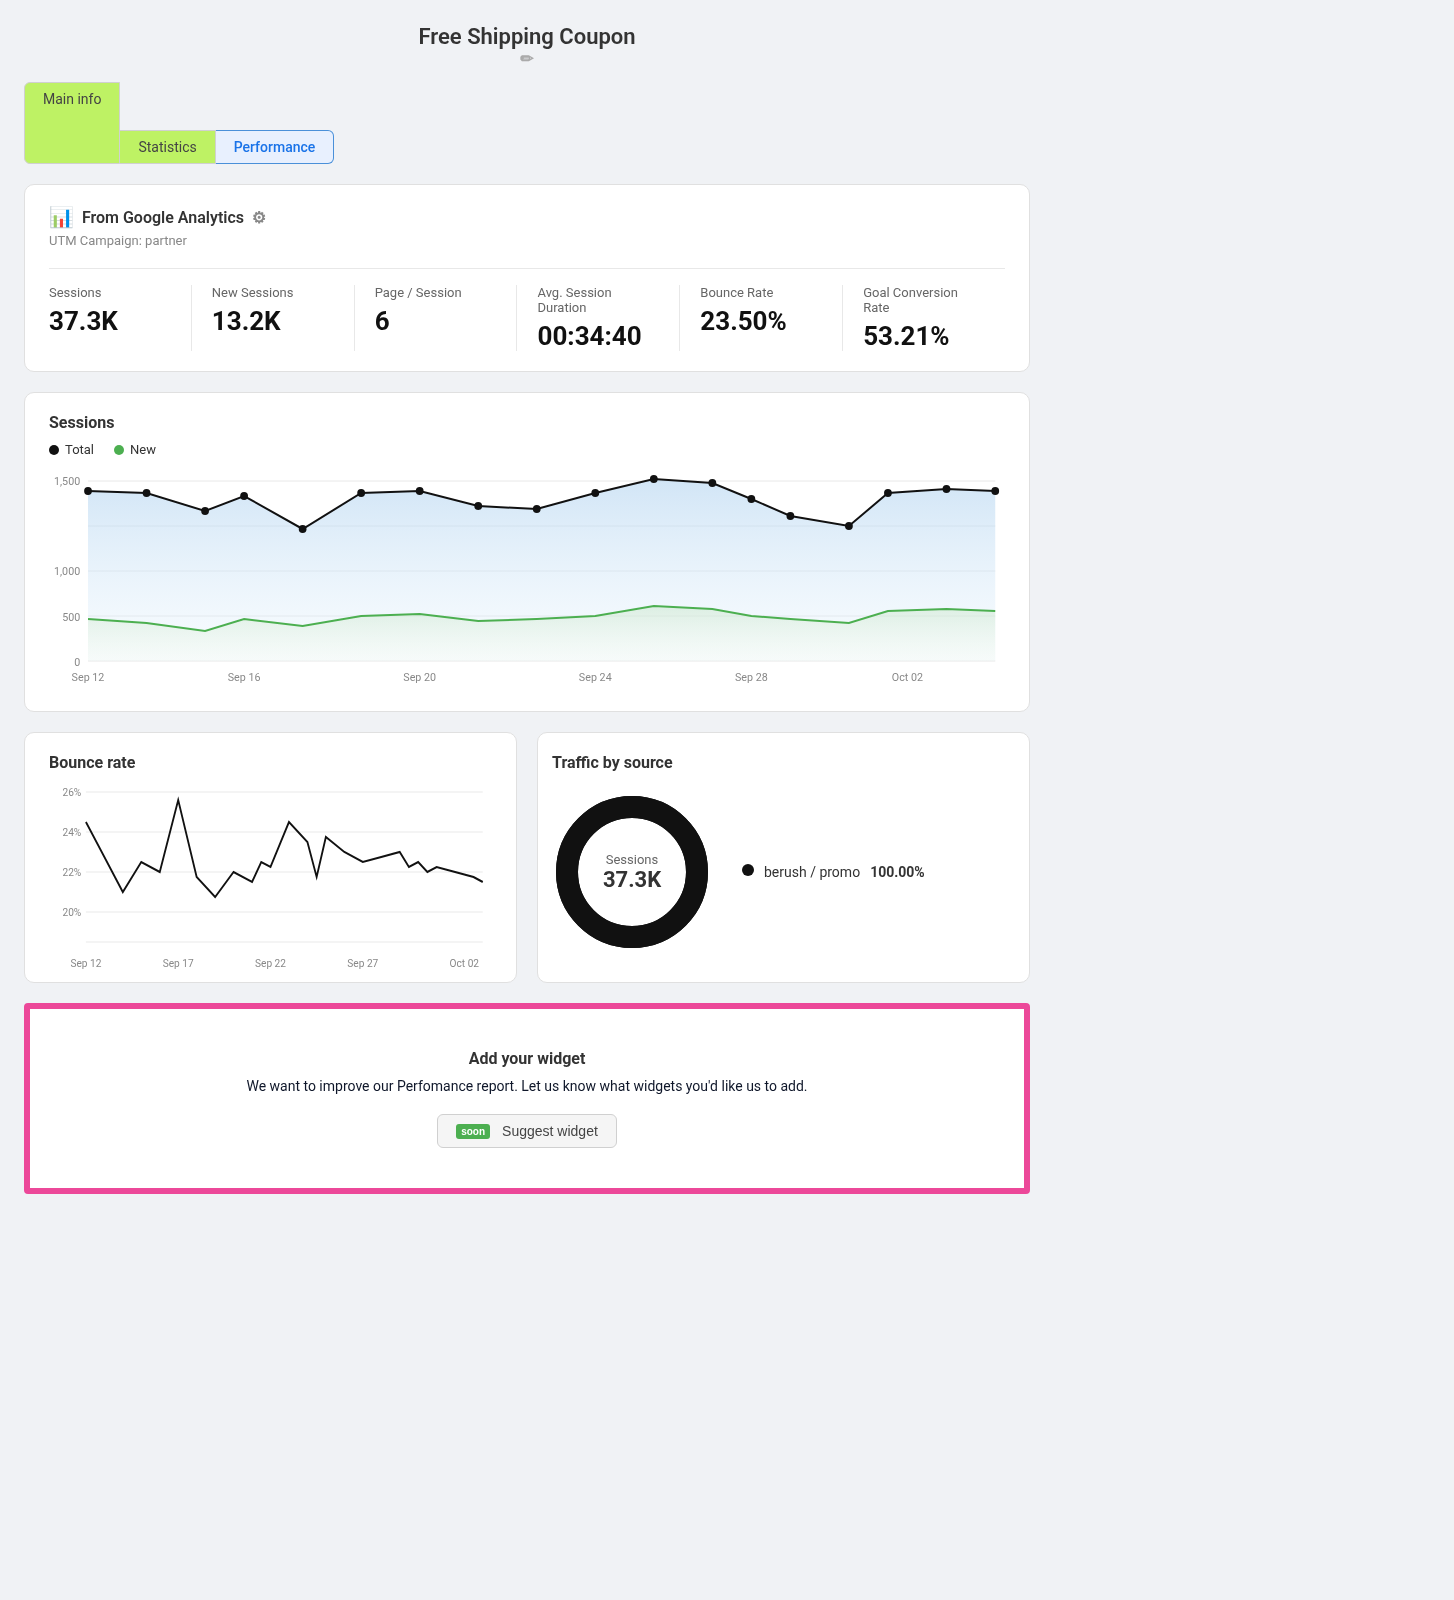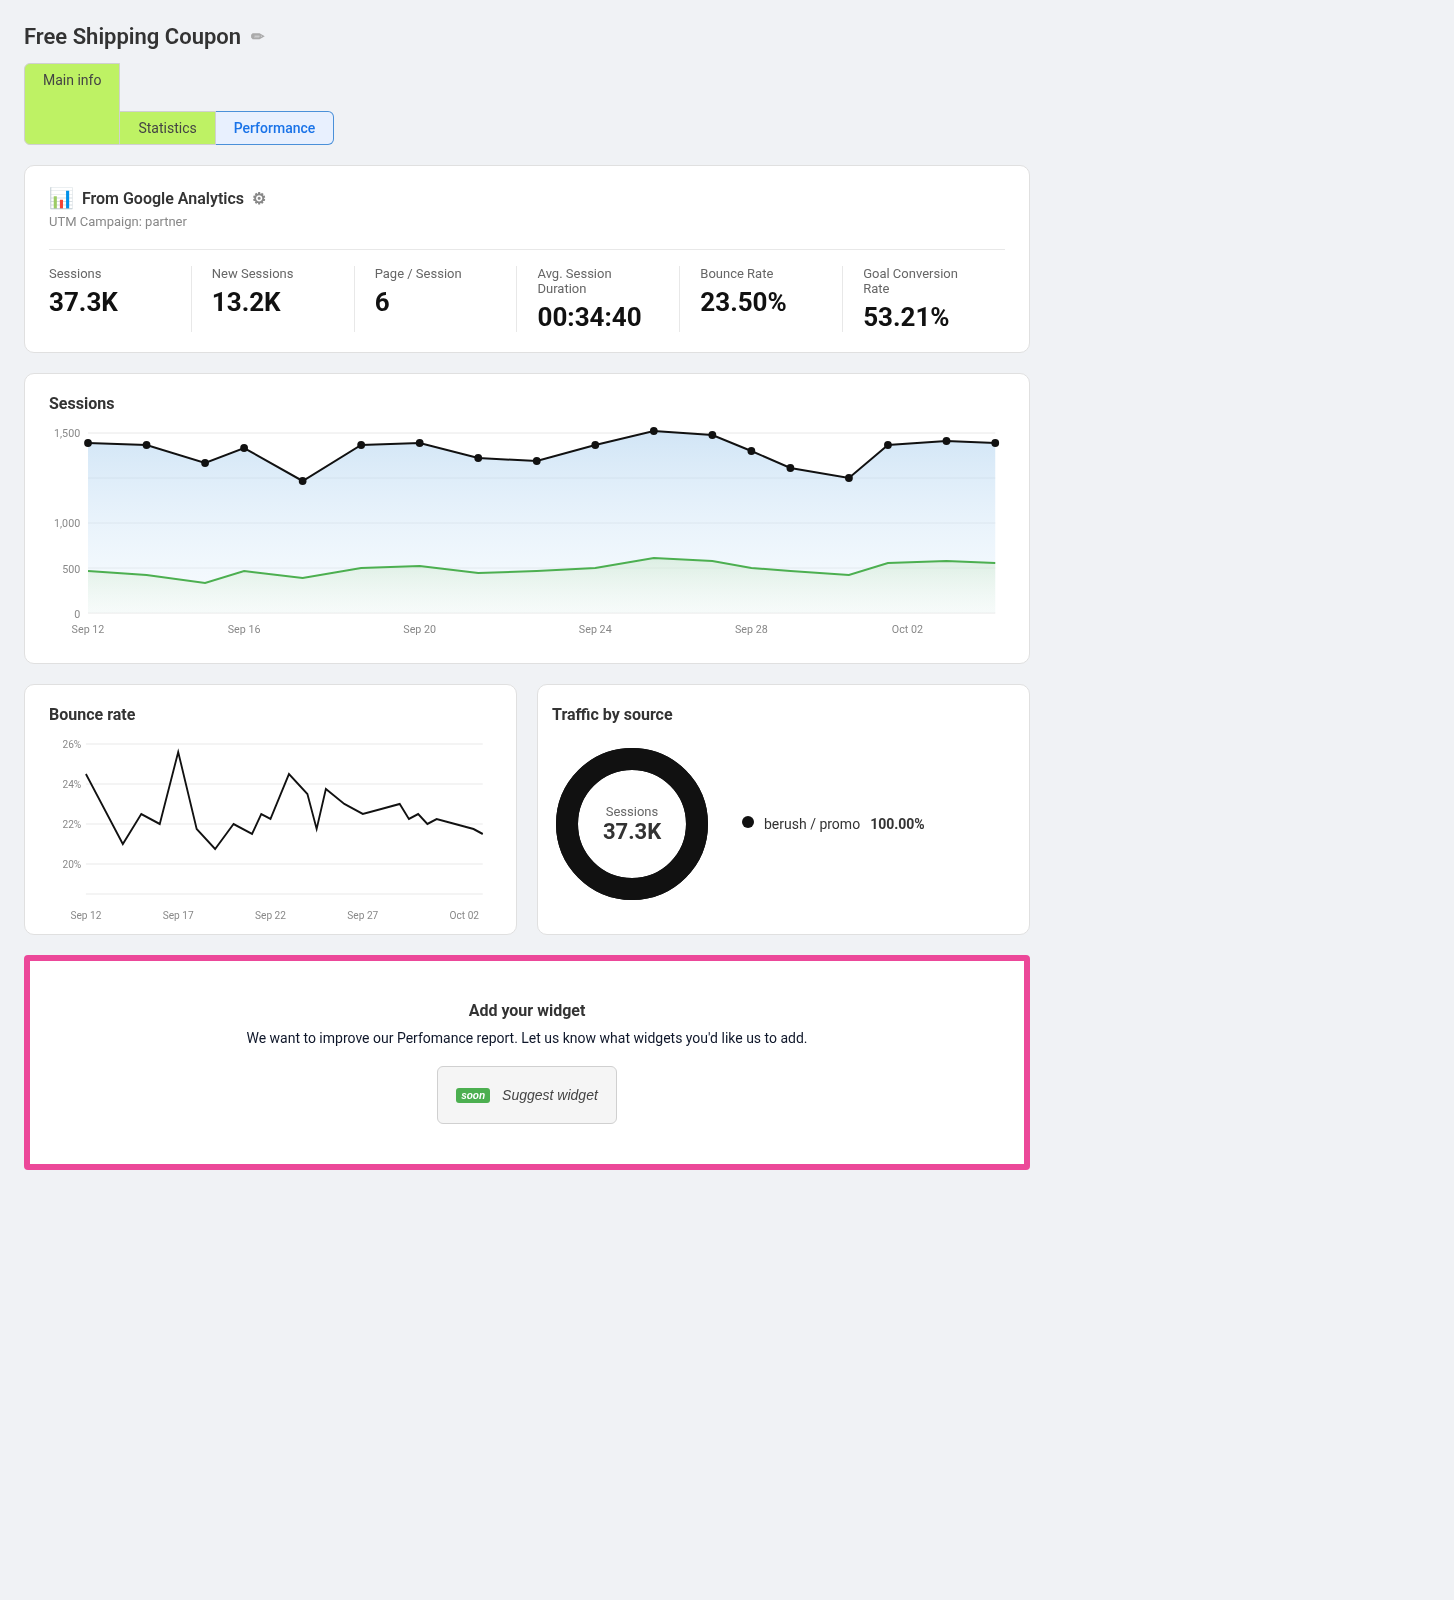--- a/index.html
+++ b/index.html
@@ -8,22 +8,22 @@
       font-family: -apple-system, BlinkMacSystemFont, 'Segoe UI', Roboto, sans-serif;
       color: #333;
       padding: 24px;
       width: 1054px;
     }
     .page-title {
       font-size: 22px;
       font-weight: 600;
       display: flex;
       align-items: center;
-      gap: 10px;
       margin-bottom: 14px;
+      flex-direction: column;
     }
     .edit-icon {
       color: #aaa;
       cursor: pointer;
       font-size: 16px;
     }
     .tabs {
       display: flex;
       gap: 0;
       margin-bottom: 20px;
@@ -208,28 +208,27 @@
     }
     .add-widget-desc {
       font-size: 14px;
       color: #0f172a;
       margin-bottom: 20px;
     }
     .suggest-btn {
       display: inline-flex;
       align-items: center;
       gap: 12px;
-      padding: 20px 18px;
+      padding: 8px 18px;
       border: 1px solid #d0d0d0;
       border-radius: 6px;
       background: #f5f5f5;
       font-size: 14px;
       color: #444;
       cursor: pointer;
-      font-style: italic;
     }
     .soon-badge {
       background: #4caf50;
       color: #fff;
       font-size: 10px;
       font-weight: 700;
       padding: 2px 5px;
       border-radius: 3px;
     }
     .y-axis-label {
@@ -282,20 +281,30 @@
     </div>
     <div class="metric-item">
       <div class="metric-label">Goal Conversion Rate</div>
       <div class="metric-value">53.21%</div>
     </div>
   </div>
 </div>
 
 <div class="chart-card">
   <div class="chart-title">Sessions</div>
+  <div class="chart-legend">
+    <div class="legend-item">
+      <div class="legend-dot legend-line-black"></div>
+      <span>Total</span>
+    </div>
+    <div class="legend-item">
+      <div class="legend-dot legend-line-green"></div>
+      <span>New</span>
+    </div>
+  </div>
   <div class="sessions-chart-container">
     <svg width="100%" height="220" viewBox="0 0 980 220" preserveAspectRatio="none" style="overflow:visible">
 
       <line x1="40" y1="10" x2="970" y2="10" stroke="#e8e8e8" stroke-width="1"></line>
       <line x1="40" y1="55" x2="970" y2="55" stroke="#e8e8e8" stroke-width="1"></line>
       <line x1="40" y1="100" x2="970" y2="100" stroke="#e8e8e8" stroke-width="1"></line>
       <line x1="40" y1="145" x2="970" y2="145" stroke="#e8e8e8" stroke-width="1"></line>
       <line x1="40" y1="190" x2="970" y2="190" stroke="#e8e8e8" stroke-width="1"></line>
 
       <text class="y-axis-label" x="32" y="14" text-anchor="end" font-size="11" fill="#888">1,500</text>

